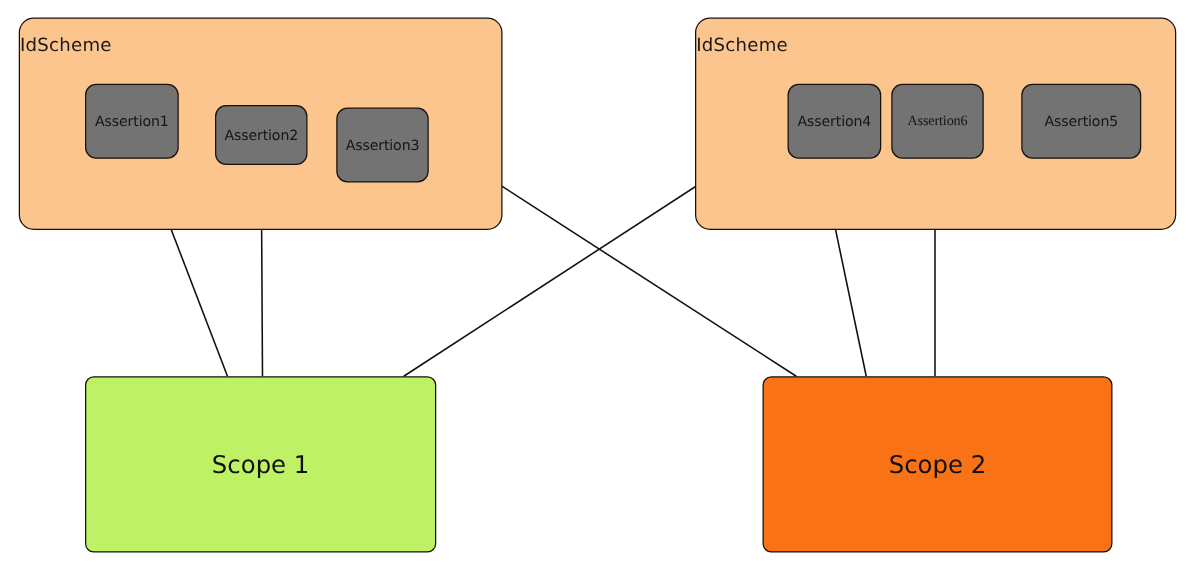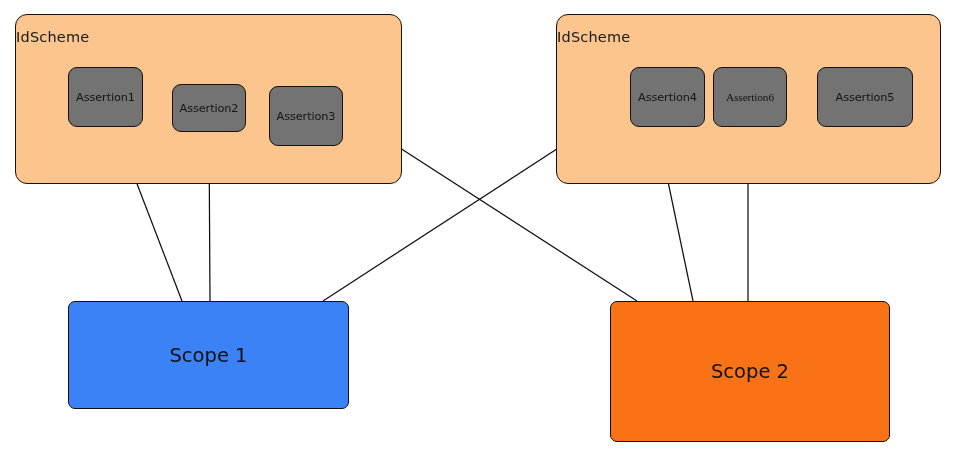--- a/index.html
+++ b/index.html
@@ -96,16 +96,16 @@
   </div>
 
   <div class="assertion" style="left: 68px; top: 67px; width: 75px; height: 60px;">Assertion1</div>
   <div class="assertion" style="left: 172px; top: 84px; width: 74px; height: 48px;">Assertion2</div>
   <div class="assertion" style="left: 269px; top: 67px; width: 74px; height: 60px; margin-top: 19px;">Assertion3</div>
 
   <div class="assertion" style="left: 609px; top: 67px; width: 75px; height: 60px; margin-left: 21px;">Assertion4</div>
   <div class="assertion" style="left: 713px; top: 67px; width: 74px; height: 60px; font-family: Liberation Serif, serif;">Assertion6</div>
   <div class="assertion" style="left: 817px; top: 67px; width: 96px; height: 60px;">Assertion5</div>
 
-  <div class="scope" style="left: 68px; top: 301px; width: 281px; height: 108px; background: #3b82f6;">Scope 1</div>
+  <div class="scope" style="left: 68px; top: 301px; width: 281px; height: 141px; background: #bef264;">Scope 1</div>
   <div class="scope" style="left: 610px; top: 301px; width: 280px; height: 141px; background: #f97316;">Scope 2</div>
 
 </div>
 
 </body></html>

